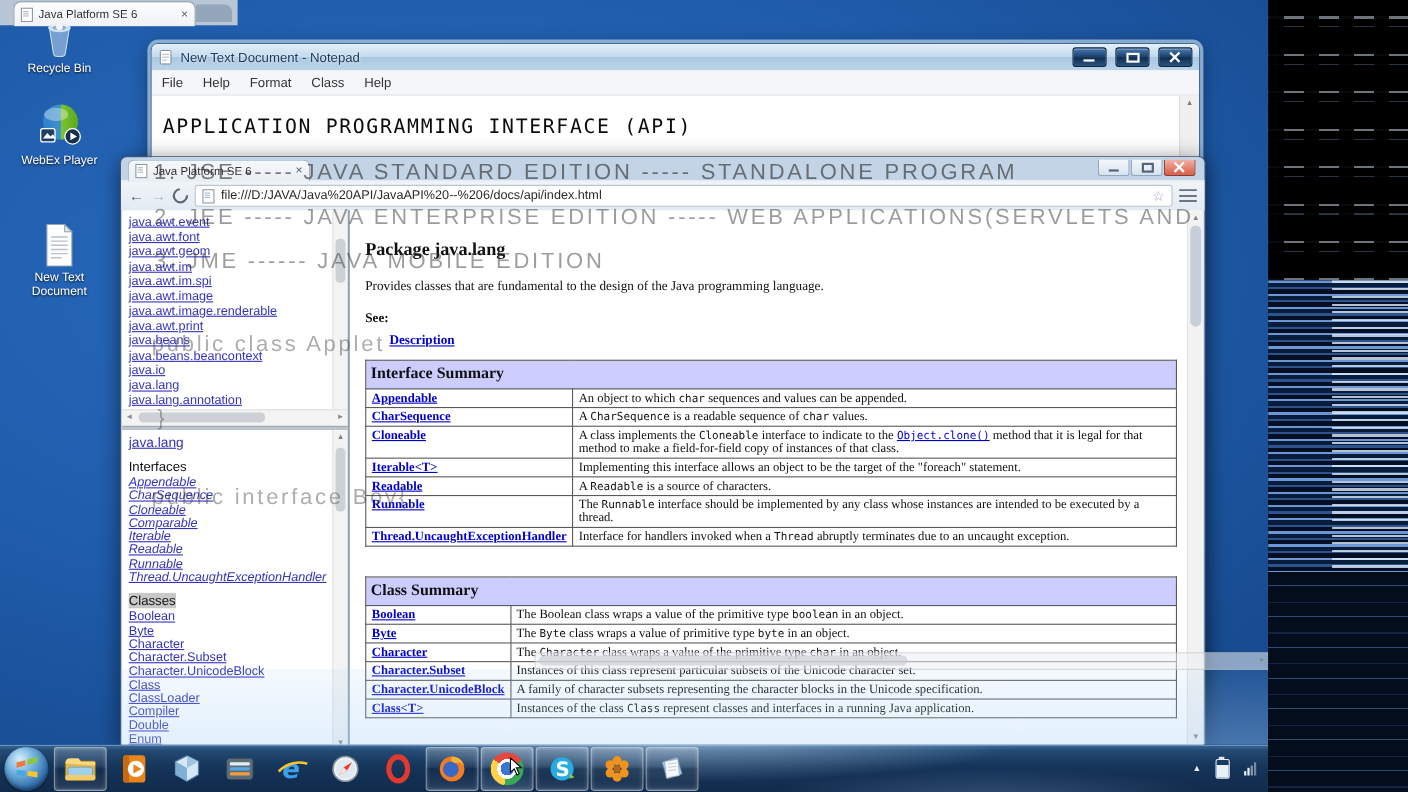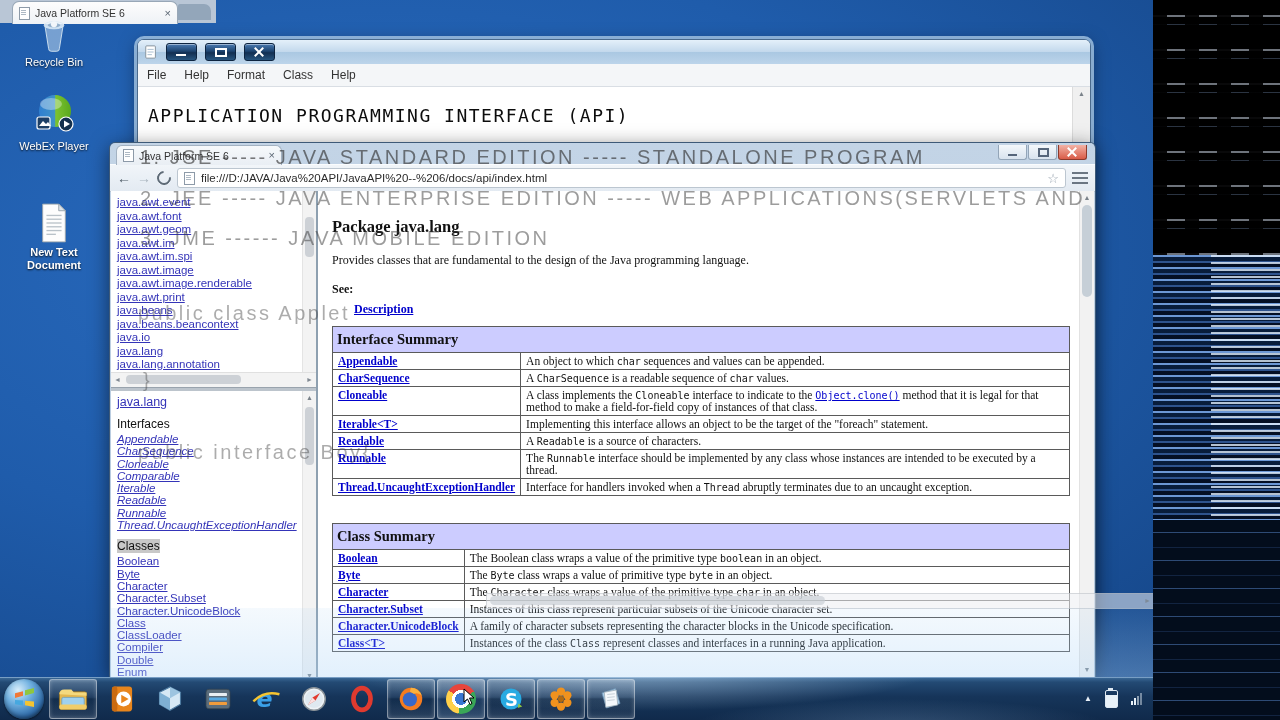--- a/index.html
+++ b/index.html
@@ -15,21 +15,21 @@
   .tab-close{color:#5a6673;font-size:11px;line-height:11px;cursor:default;}
   .newtab-stub{position:absolute;left:178px;top:4px;width:33px;height:16px;background:#93a6ba;border-radius:2px 7px 0 0;}
   .page-ico{display:inline-block;width:9px;height:11px;background:#fff;border:1px solid #8d9aa8;position:relative;flex:none;}
   .page-ico::after{content:"";position:absolute;left:1px;top:2px;width:5px;height:1px;background:#aeb9c4;box-shadow:0 2px 0 #aeb9c4,0 4px 0 #aeb9c4;}
   
   .dicon{position:absolute;width:100px;text-align:center;color:#fff;font-size:11px;text-shadow:0 1px 2px rgba(0,0,0,.85);}
   .dicon svg{display:block;margin:0 auto;}
   .dicon .dlabel{margin-top:2px;line-height:13px;}
   .di-recycle{left:4px;top:18px;}
   .di-webex{left:4px;top:92px;}
-  .di-newdoc{left:4px;top:202px;font-weight:bold;}
+  .di-newdoc{left:4px;top:202px;}
   .di-newdoc .dlabel{width:72px;margin-left:14px;}
   
   .notepad{position:absolute;left:138px;top:40px;width:952px;height:602px;border-radius:6px 6px 0 0;
     background:#fff;box-shadow:0 0 0 1px #4a6a8c,0 0 0 4px rgba(165,198,228,.8),0 4px 18px rgba(0,0,0,.5);}
   .np-title{height:24px;display:flex;align-items:center;gap:6px;padding:0 6px;border-radius:5px 5px 0 0;
     background:linear-gradient(#e4f0fa 0%,#c2d8ec 50%,#aac8e2 51%,#bcd4ea 100%);font-size:12px;color:#1c3a5a;}
   .np-title-text{flex:1;text-shadow:0 0 3px #fff;}
   .winbtn{width:29px;height:16px;border-radius:3px;border:1px solid #0d2440;margin-left:2px;position:relative;
     background:linear-gradient(#4a7ab2 0%,#1d4470 45%,#122f52 55%,#27557f 100%);box-shadow:inset 0 1px 0 rgba(255,255,255,.45);}
   .winbtn.b-min::after{content:"";position:absolute;left:9px;bottom:4px;width:10px;height:2px;background:#fff;}
@@ -232,20 +232,21 @@
   <div class="notepad">
     <div class="np-title">
       <svg width="14" height="14" viewBox="0 0 16 16">
         <rect x="2" y="1" width="11" height="14" rx="1" fill="#fff" stroke="#7d8994"></rect>
         <g stroke="#9fb7cc" stroke-width="1">
             <line x1="4" y1="5" x2="11" y2="5"></line>
             <line x1="4" y1="8" x2="11" y2="8"></line>
             <line x1="4" y1="11" x2="9" y2="11"></line>
           </g>
       </svg>
+      <span class="np-title-text">New Text Document - Notepad</span>
       <span class="winbtn b-min"></span>
       <span class="winbtn b-max"></span>
       <span class="winbtn b-close"></span>
     </div>
     <div class="np-menubar">
       <span class="menu-item">File</span>
         <span class="menu-item">Help</span>
         <span class="menu-item">Format</span>
         <span class="menu-item">Class</span>
         <span class="menu-item">Help</span>

